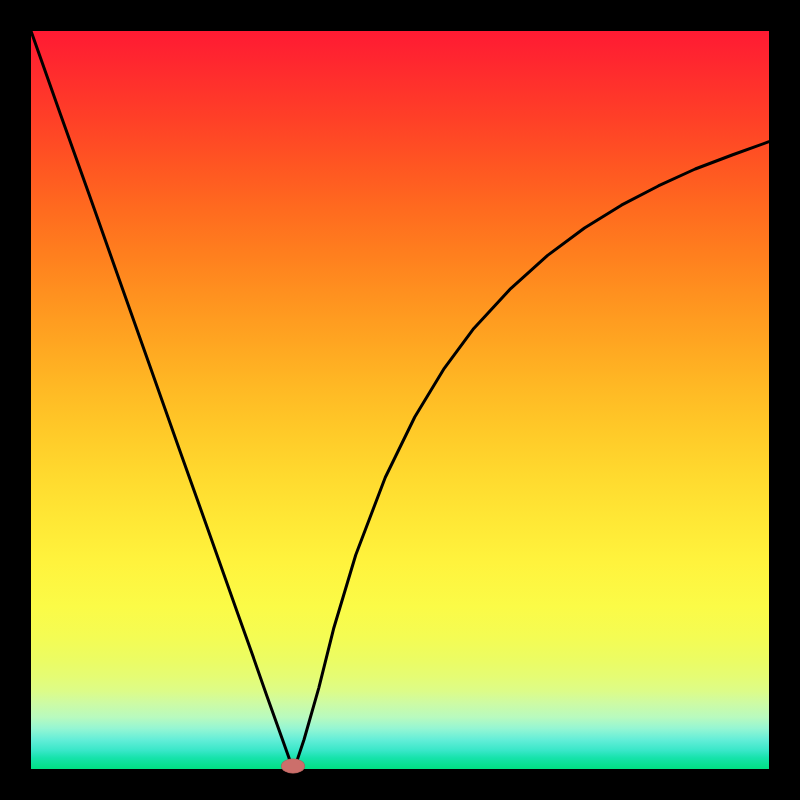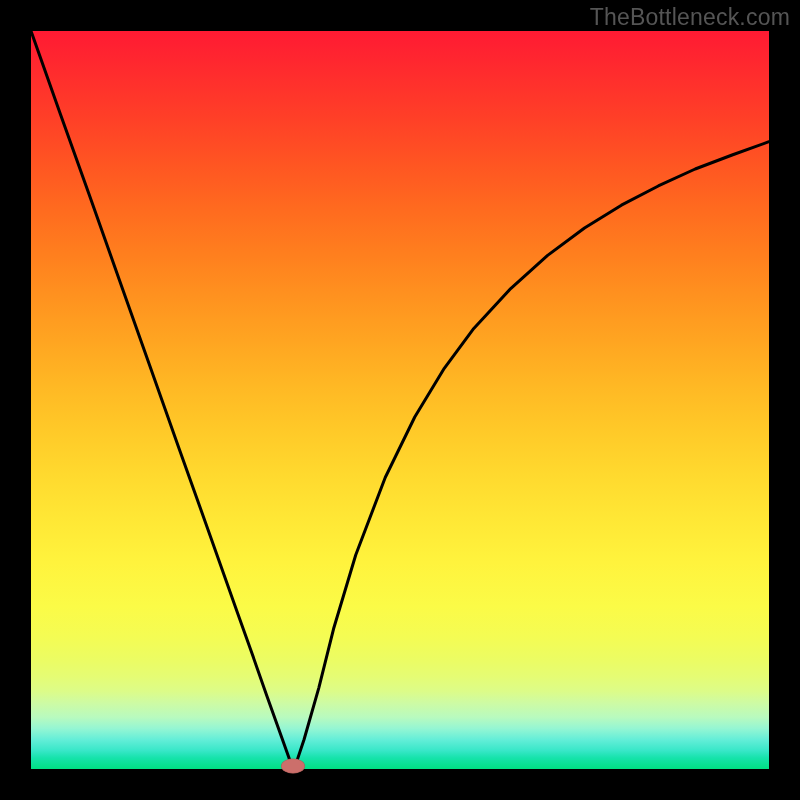--- a/index.html
+++ b/index.html
@@ -89,15 +89,14 @@
   <div class="plot">
 
     <svg class="curve" viewBox="0 0 738 738" preserveAspectRatio="none">
       <path id="curve-path" fill="none" stroke="#000" stroke-width="3" stroke-linejoin="round" stroke-linecap="round" d="M0.00 0.00 L29.52 83.39 L59.04 166.05 L88.56 249.44 L118.08 332.84 L147.60 416.23 L177.12 498.89 L206.64 582.28 L221.40 623.61 L236.16 665.68 L250.92 707.00 L258.30 727.67 L261.99 738.00 L265.68 730.62 L273.06 708.48 L287.82 656.82 L302.58 597.78 L324.72 523.98 L354.24 446.49 L383.76 385.97 L413.28 337.27 L442.80 297.41 L479.70 257.56 L516.60 224.35 L553.50 197.05 L590.40 174.17 L627.30 154.98 L664.20 138.01 L701.10 123.98 L738.00 110.70"></path>
     </svg>
 
     <div id="min-dot" class="dot" style="left: 261.99px; top: 735px;"></div>
 
   </div>
 
-  <div class="watermark">TheBottleneck.com</div>
 
 </div>
 
 </body></html>

